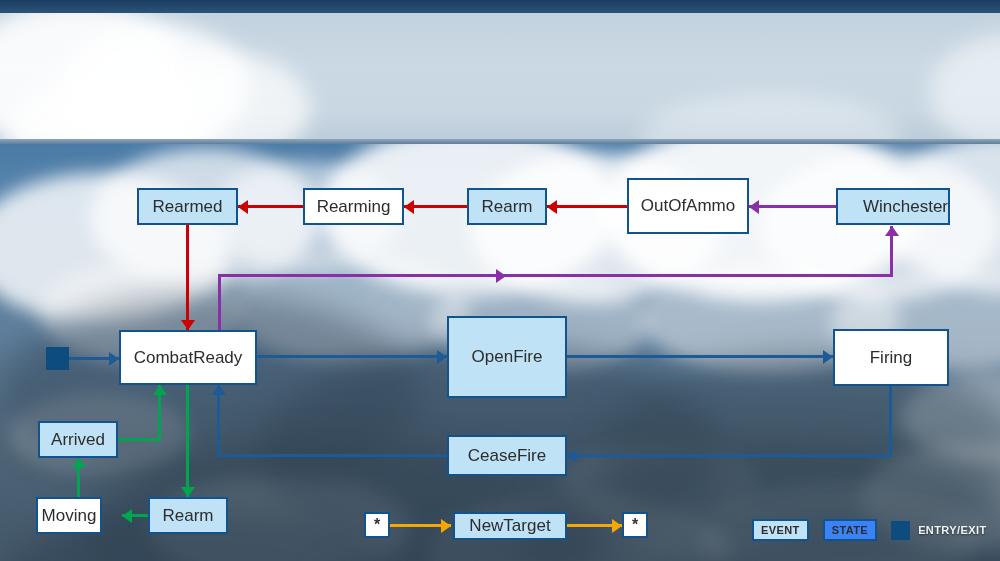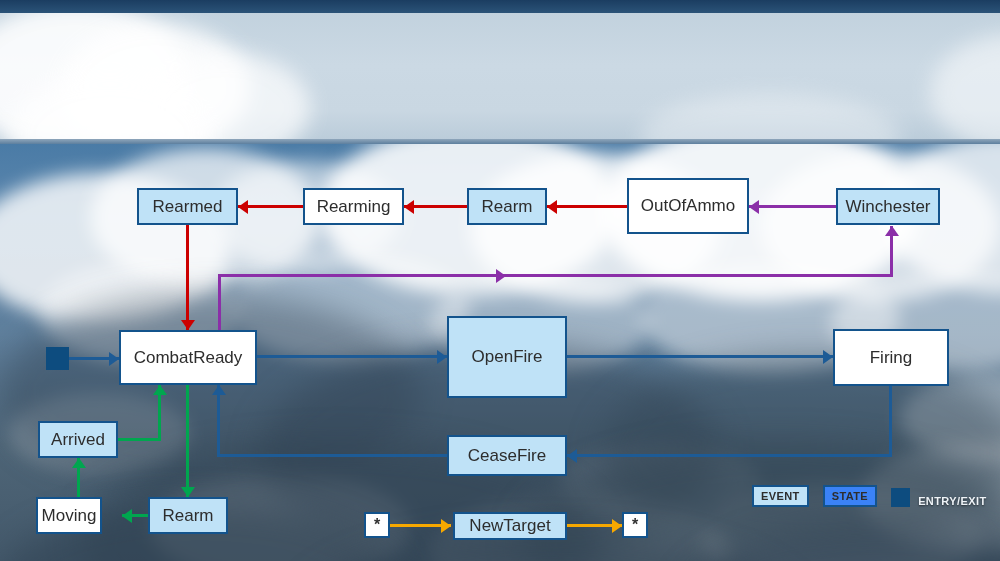--- a/index.html
+++ b/index.html
@@ -179,21 +179,21 @@
       </div>
       <div class="node state" style="left: 303px; top: 188px; width: 101px; height: 37px;">
         <span>Rearming</span>
       </div>
       <div class="node event" style="left: 467px; top: 188px; width: 80px; height: 37px;">
         <span>Rearm</span>
       </div>
       <div class="node state" style="left: 627px; top: 178px; width: 122px; height: 56px;">
         <span>OutOfAmmo</span>
       </div>
-      <div class="node event" style="left: 836px; top: 188px; width: 104px; height: 37px;">
+      <div class="node event" style="left: 836px; top: 188px; width: 114px; height: 37px; justify-content: flex-end;">
         <span>Winchester</span>
       </div>
       <div class="node state" style="left: 119px; top: 330px; width: 138px; height: 55px;">
         <span>CombatReady</span>
       </div>
       <div class="node event" style="left: 447px; top: 316px; width: 120px; height: 82px;">
         <span>OpenFire</span>
       </div>
       <div class="node state" style="left: 833px; top: 329px; width: 116px; height: 57px;">
         <span>Firing</span>
@@ -215,20 +215,20 @@
       </div>
       <div class="node event" style="left: 453px; top: 512px; width: 114px; height: 28px;">
         <span>NewTarget</span>
       </div>
       <div class="node state star" style="left: 622px; top: 512px; width: 26px; height: 26px;">
         <span>*</span>
       </div>
       <div class="entrysq" style="left: 46px; top: 347px; width: 23px; height: 23px;"></div>
     </div>
 
-  <div id="legend" style="left:752px;top:485px;align-items:flex-end;">
+  <div id="legend" style="left:752px;top:519px;">
     <span class="lgbox event">EVENT</span>
     <span class="lgbox state">STATE</span>
     <span class="lgsq"></span>
     <span class="lglabel">ENTRY/EXIT</span>
   </div>
 
 </div>
 
 </body></html>

